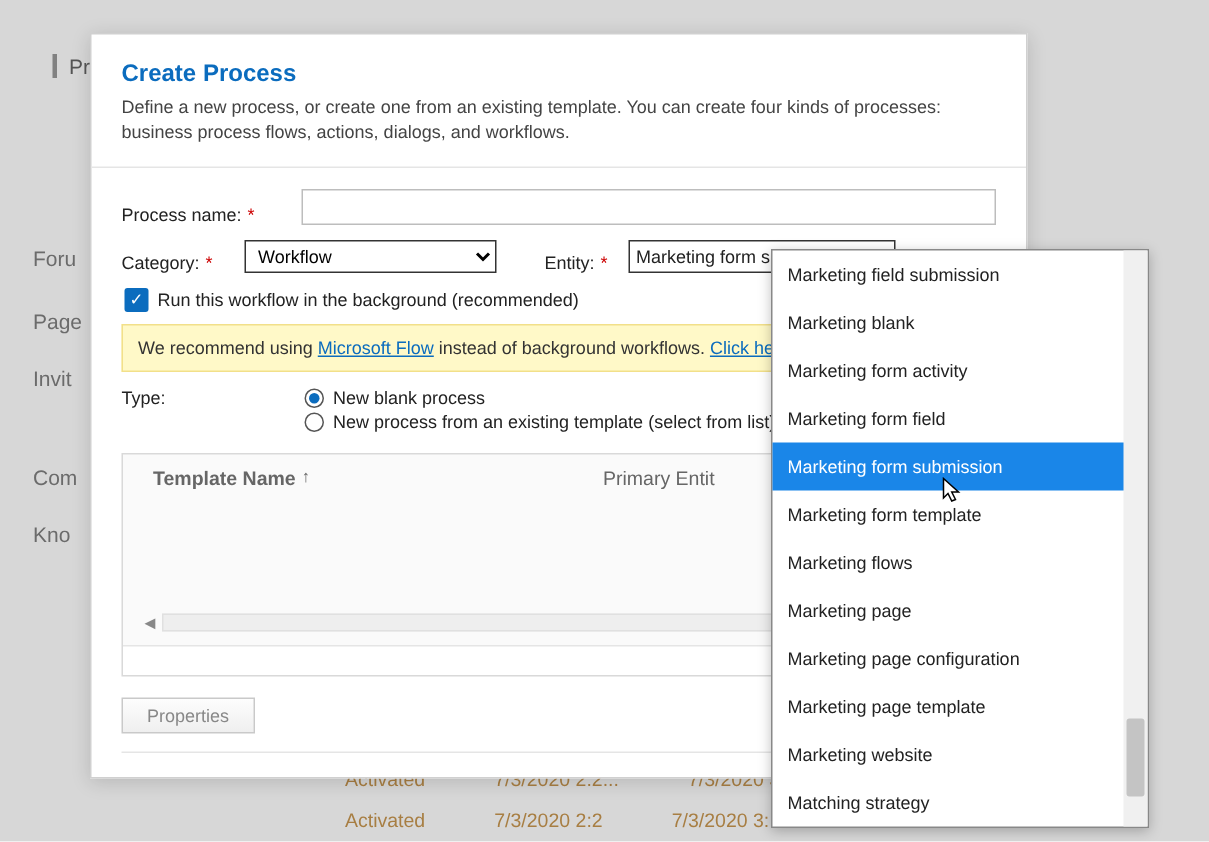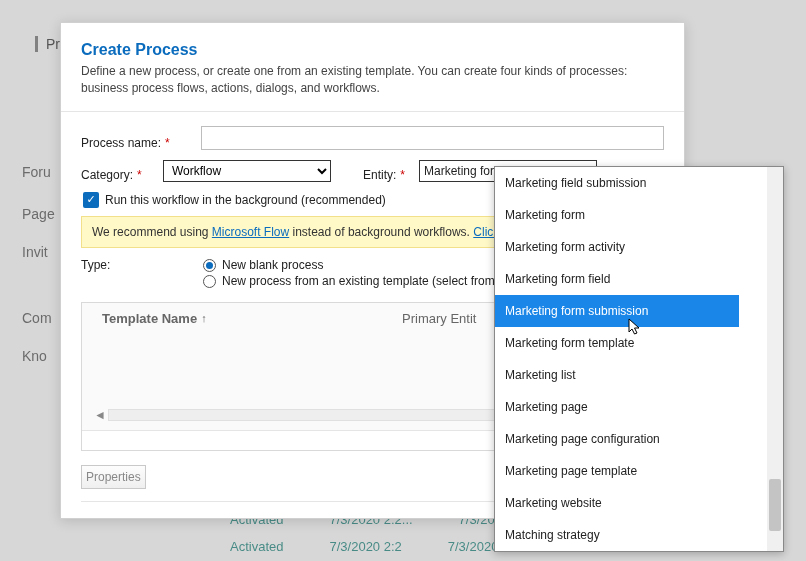--- a/index.html
+++ b/index.html
@@ -2,21 +2,21 @@
 <html><head>
   <meta charset="utf-8">
   <style>
     * { box-sizing: border-box; margin: 0; padding: 0; font-family: "Segoe UI", Arial, sans-serif; }
     body { width: 806px; height: 561px; overflow: hidden; position: relative; background: #f7f7f7; }
     .bg { position: absolute; inset: 0; background: #eaeaea; }
     .bg-overlay { position: absolute; inset: 0; background: rgba(180,180,180,0.35); }
     .bg-left { position: absolute; left: 22px; top: 0; width: 200px; color: #444; font-size: 14px; }
     .bg-left-item { padding: 10px 0; }
     .bg-tab { border-left: 3px solid #666; padding-left: 8px; font-size: 14px; color: #222; position: absolute; left: 35px; top: 36px; }
-    .bg-bottom { position: absolute; left: 230px; top: 512px; font-size: 13px; color: #0f766e; }
+    .bg-bottom { position: absolute; left: 230px; top: 512px; font-size: 13px; color: #a16207; }
     .bg-bottom-row { display: flex; gap: 46px; }
     .dialog { position: absolute; left: 60px; top: 22px; width: 625px; background: #fff; border: 1px solid #d0d0d0; box-shadow: 0 2px 12px rgba(0,0,0,0.15); padding: 18px 0 16px 0; }
     .dialog-head { padding: 0 20px 14px 20px; border-bottom: 1px solid #e5e5e5; }
     .dialog-title { color: #0b6cbe; font-size: 16px; font-weight: 600; }
     .dialog-sub { color: #444; font-size: 12px; margin-top: 4px; line-height: 1.4; }
     .form { padding: 14px 20px 0 20px; font-size: 12px; color: #222; }
     .row { display: flex; align-items: flex-end; margin-bottom: 10px; }
     .label { display: inline-block; min-width: 92px; }
     .req { color: #c00; margin-left: 4px; }
     .text-input { border: 1px solid #bdbdbd; height: 24px; padding: 2px 6px; font-size: 12px; }
@@ -40,23 +40,23 @@
     .grid-head { display: flex; align-items: center; padding: 8px 20px; color: #666; font-size: 13px; }
     .gh1 { flex: 0 0 300px; display: flex; align-items: center; gap: 4px; font-weight: bold; }
     .gh2 { flex: 1; }
     .sort { font-size: 11px; }
     .grid-body { height: 74px; }
     .grid-scroll { display: flex; align-items: center; padding: 0 10px 8px 10px; }
     .sc-arrow { color: #888; font-size: 12px; padding: 0 2px; }
     .sc-track { flex: 1; height: 12px; background: #eee; border: 1px solid #e0e0e0; }
     .grid-footer { background: #fff; border-top: 1px solid #e5e5e5; height: 20px; }
     .props-row { padding: 14px 20px 0 20px; }
-    .props-btn { background: linear-gradient(#fdfdfd,#efefef); border: 1px solid #c9c9c9; color: #888; font-size: 12px; padding: 4px 4px; }
+    .props-btn { background: linear-gradient(#fdfdfd,#efefef); border: 1px solid #c9c9c9; color: #888; font-size: 12px; padding: 4px 16px; }
     .divider { border-top: 1px solid #e5e5e5; margin: 12px 20px 0 20px; }
-    .dropdown { position: absolute; left: 494px; top: 166px; width: 290px; background: #fff; border: 1px solid #888; box-shadow: 0 2px 8px rgba(0,0,0,0.25); }
+    .dropdown { position: absolute; left: 514px; top: 166px; width: 252px; background: #fff; border: 1px solid #888; box-shadow: 0 2px 8px rgba(0,0,0,0.25); }
     .dd-list { width: 244px; }
     .dd-item { font-size: 12px; padding: 9px 10px; color: #222; cursor: default; }
     .dd-item.sel { background: #1a86e8; color: #fff; }
     .dd-scroll { position: absolute; right: 0; top: 0; width: 16px; height: 100%; background: #f0f0f0; }
     .dd-thumb { position: absolute; right: 2px; bottom: 20px; width: 12px; height: 52px; background: #c4c4c4; border-radius: 2px; }
     .cursor { position: absolute; left: 628px; top: 318px; pointer-events: none; }
   </style>
 </head>
 <body>
 
@@ -151,26 +151,26 @@
 
   <div class="props-row">
     <button class="props-btn">Properties</button>
   </div>
   <div class="divider"></div>
 </div>
 
 <div class="dropdown">
   <div class="dd-list" id="dd-list">
       <div class="dd-item">Marketing field submission</div>
-      <div class="dd-item">Marketing form</div>
+      <div class="dd-item">Marketing blank</div>
       <div class="dd-item">Marketing form activity</div>
       <div class="dd-item">Marketing form field</div>
       <div class="dd-item sel">Marketing form submission</div>
       <div class="dd-item">Marketing form template</div>
-      <div class="dd-item">Marketing list</div>
+      <div class="dd-item">Marketing flows</div>
       <div class="dd-item">Marketing page</div>
       <div class="dd-item">Marketing page configuration</div>
       <div class="dd-item">Marketing page template</div>
       <div class="dd-item">Marketing website</div>
       <div class="dd-item">Matching strategy</div>
     </div>
   <div class="dd-scroll">
     <div class="dd-thumb"></div>
   </div>
 </div>

